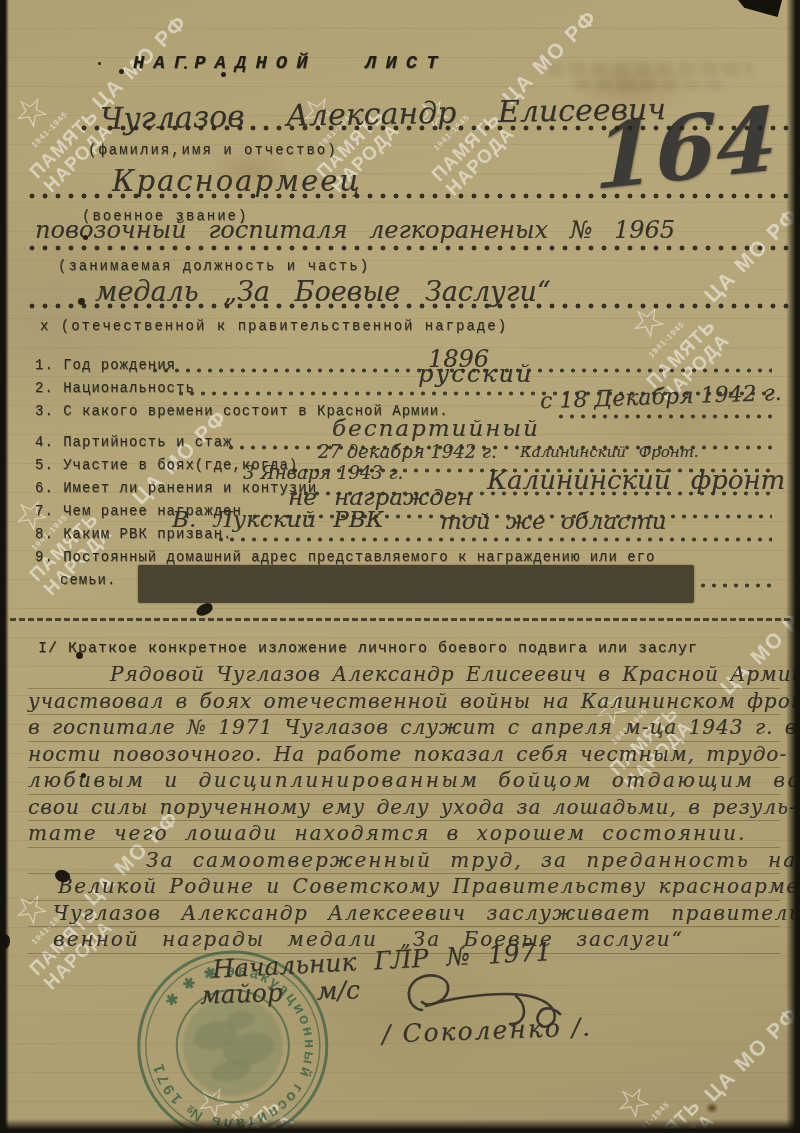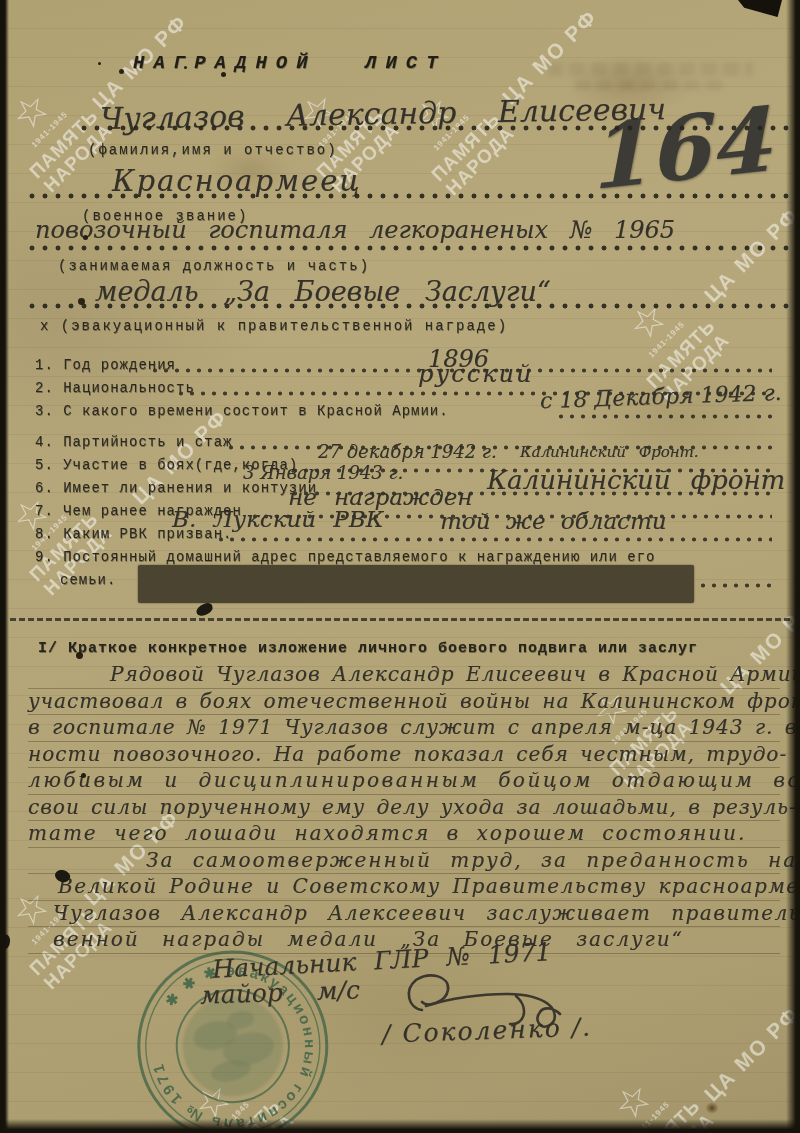--- a/index.html
+++ b/index.html
@@ -15,21 +15,21 @@
     radial-gradient(9px 8px at 712px 1108px,rgba(80,55,25,.85),transparent 75%),
     radial-gradient(220px 130px at 400px 1010px,rgba(125,110,70,.16),transparent 70%),
     radial-gradient(300px 220px at 60px 320px,rgba(95,85,52,.14),transparent 70%),
     radial-gradient(160px 90px at 680px 420px,rgba(100,88,52,.12),transparent 70%);}
   
   .typed{font-family:"Liberation Mono",monospace;color:#2b2820;
     text-shadow:.5px .5px 0 rgba(43,40,32,.45);white-space:nowrap;}
   .title{font-size:19px;font-weight:bold;letter-spacing:9px;word-spacing:28px;color:#211e17;}
   .caption{font-size:14px;letter-spacing:2px;}
   .itemlabel{font-size:14px;letter-spacing:1px;}
-  .heading{font-size:15px;font-weight:bold;letter-spacing:1px;color:#27241c;}
+  .heading{font-size:15px;font-weight:normal;letter-spacing:1px;color:#27241c;}
   
   .hw{font-family:"DejaVu Serif",serif;font-style:italic;color:#34312a;white-space:nowrap;
     text-shadow:.4px .4px .6px rgba(50,46,38,.35);}
   
   .dots{height:7px;background-image:radial-gradient(circle at 3px 3.5px,rgba(42,40,30,.85) 1.7px,rgba(42,40,30,0) 2.3px);
     background-size:11px 7px;background-repeat:repeat-x;}
   .bigdots{height:8px;background-image:radial-gradient(circle at 4px 4px,rgba(38,36,26,.9) 2.1px,rgba(38,36,26,0) 2.8px);
     background-size:13px 8px;background-repeat:repeat-x;}
   .dashline{border-top:3px dashed rgba(44,42,32,.8);}
   .redact{background:#4b4431;border-radius:2px;box-shadow:0 0 2px rgba(40,35,20,.6);}
@@ -124,36 +124,37 @@
   <div class="abs hw" style="left:112px;top:164px;font-size:29px;letter-spacing:2px;">Красноармеец</div>
   <div class="abs bigdots" style="left:28px;top:192px;width:762px;"></div>
   <div class="abs typed caption" style="left:82px;top:208px;">(военное звание)</div>
 
   <div class="abs hw" style="left:35px;top:216px;font-size:24px;word-spacing:14px;">повозочный госпиталя легкораненых № 1965</div>
   <div class="abs bigdots" style="left:28px;top:244px;width:762px;"></div>
   <div class="abs typed caption" style="left:58px;top:258px;text-align:right;">(занимаемая должность и часть)</div>
 
   <div class="abs hw" style="left:95px;top:276px;font-size:27px;word-spacing:16px;">медаль „За Боевые Заслуги“</div>
   <div class="abs bigdots" style="left:28px;top:302px;width:762px;"></div>
-  <div class="abs typed caption" style="left:40px;top:318px;">х (эвакуационный к правительственной награде)</div>
+  <div class="abs typed caption" style="left:40px;top:318px;">х (отечественной к правительственной награде)</div>
 
   <div class="abs typed itemlabel" style="left:35px;top:357px;">1. Год рождения</div>
   <div class="abs dots" style="left:152px;top:367px;width:620px;"></div>
   <div class="abs hw" style="left:428px;top:336px;font-size:24px;margin-top:9px;">1896</div>
 
   <div class="abs typed itemlabel" style="left:35px;top:380px;">2. Национальность</div>
   <div class="abs dots" style="left:178px;top:390px;width:594px;"></div>
   <div class="abs hw" style="left:418px;top:360px;font-size:24px;letter-spacing:2px;">русский</div>
 
   <div class="abs typed itemlabel" style="left:35px;top:403px;">3. С какого времени состоит в Красной Армии.</div>
   <div class="abs dots" style="left:558px;top:413px;width:214px;"></div>
   <div class="abs hw" style="left:540px;top:384px;font-size:22px;transform:rotate(-2deg);">с 18 Декабря 1942 г.</div>
 
   <div class="abs typed itemlabel" style="left:35px;top:434px;">4. Партийность и стаж</div>
   <div class="abs dots" style="left:228px;top:444px;width:544px;"></div>
+  <div class="abs hw" style="left:332px;top:415px;font-size:23px;letter-spacing:2px;">беспартийный</div>
 
   <div class="abs typed itemlabel" style="left:35px;top:457px;">5. Участие в боях(где,когда)</div>
   <div class="abs dots" style="left:292px;top:467px;width:480px;"></div>
   <div class="abs hw" style="left:318px;top:441px;font-size:18px;text-align:right;">27 декабря 1942 г.</div>
   <div class="abs hw" style="left:520px;top:443px;font-size:15px;word-spacing:8px;">Калининский Фронт.</div>
 
   <div class="abs typed itemlabel" style="left:35px;top:480px;">6. Имеет ли ранения и контузии</div>
   <div class="abs dots" style="left:292px;top:490px;width:480px;"></div>
   <div class="abs hw" style="left:243px;top:462px;font-size:18px;">3 Января 1943 г.</div>
   <div class="abs hw" style="left:487px;top:465px;font-size:26px;word-spacing:12px;">Калининский фронт</div>

